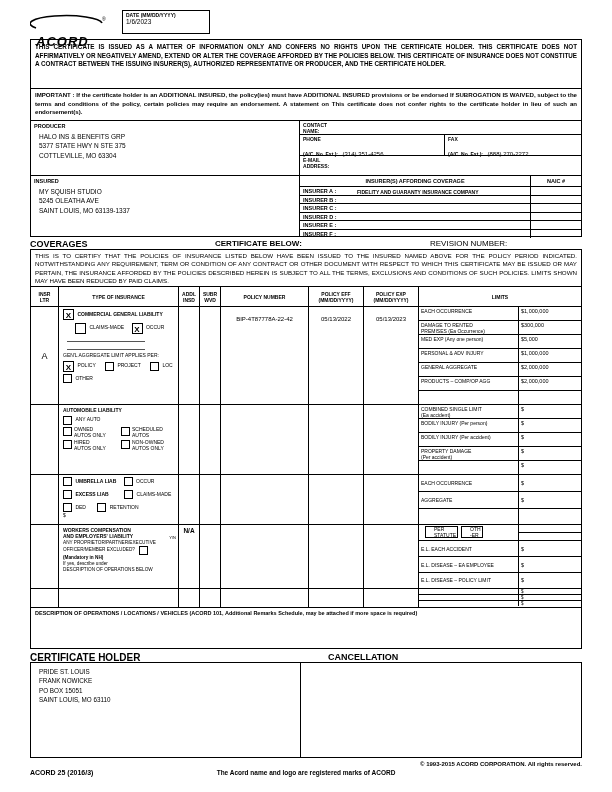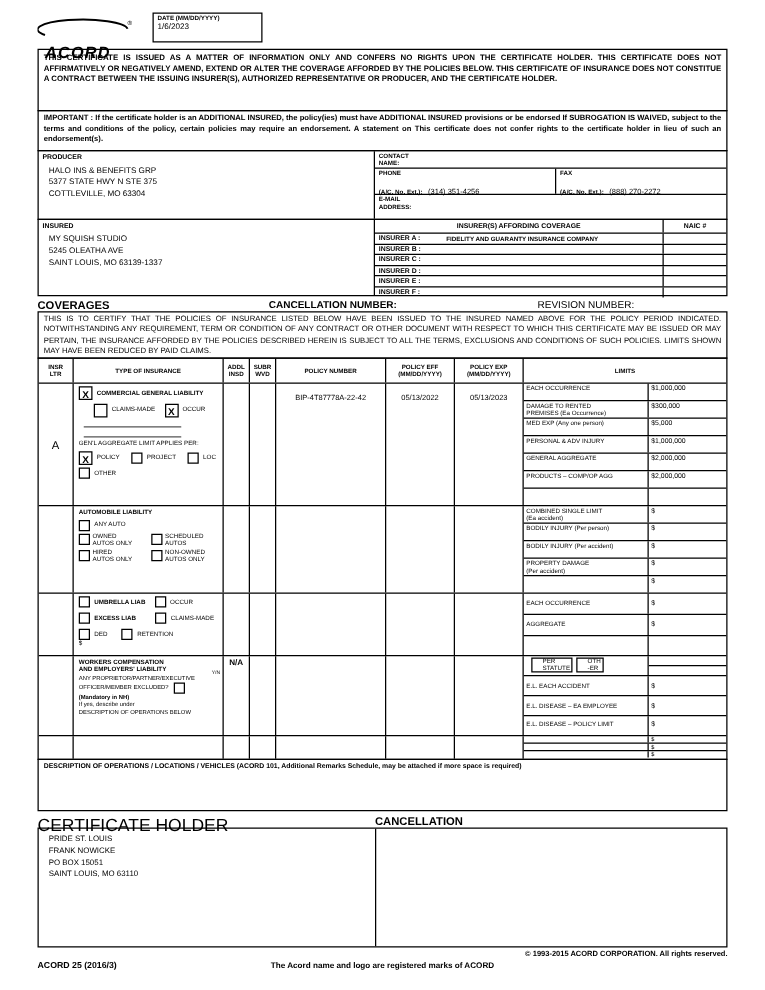--- a/index.html
+++ b/index.html
@@ -100,22 +100,22 @@
   .statbox { display: flex; align-items: center; border: 1px solid #000; padding: 0 1px; margin-right: 3px; height: 12px; }
   .mini-split { display: flex; flex-direction: column; height: 100%; }
   .mini-split > div { flex: 1; border-bottom: 1px solid #000; }
   .mini-split > div:last-child { border-bottom: none; }
 
   
   .desc { height: 42px; padding: 2px 4px; font-size: 5.5px; font-weight: bold; }
 
   
   .hcbar { display: flex; height: 14px; padding-top: 3px; }
-  .hcbar .h1 { width: 270px; font-size: 14px; font-weight: normal; }
-  .hcbar .h2 { flex: 1; font-size: 9px; font-weight: bold; }
+  .hcbar .h1 { width: 270px; font-size: 10px; font-weight: bold; }
+  .hcbar .h2 { flex: 1; font-size: 9px; font-weight: bold; margin-left: 28px; }
   .holderbox { height: 96px; }
   .holder-lines { font-size: 6.3px; padding: 4px 0 0 8px; line-height: 1.5; }
   .cancel-text { font-size: 6.4px; font-weight: bold; padding: 2px 4px; line-height: 1.4;
     text-align: justify; border-bottom: 1px solid #000; height: 30px; }
   .authrep { font-size: 5px; font-weight: bold; padding: 1px 0 0 3px; }
   .sig { margin: 2px 0 0 20px; width: 150px; height: 30px; border: 1px solid #ddd;
     font-family: "DejaVu Serif", serif; font-style: italic; font-weight: bold; font-size: 13px;
     display: flex; align-items: center; justify-content: center; transform: rotate(-1deg); }
 
   
@@ -223,21 +223,21 @@
       <div class="ins-row">
         <div class="il">INSURER F :</div>
         <div class="iv"></div>
         <div class="in"></div>
       </div>
     </div>
   </div>
 
   <div class="covbar">
     <div class="c1">COVERAGES</div>
-    <div class="c2">CANCELLATION NUMBER:</div>
+    <div class="c2">CERTIFICATE BELOW:</div>
     <div class="c3">REVISION NUMBER:</div>
   </div>
 
   <div class="box certify">THIS IS TO CERTIFY THAT THE POLICIES OF INSURANCE LISTED BELOW HAVE BEEN ISSUED TO THE INSURED NAMED ABOVE FOR THE POLICY PERIOD INDICATED. NOTWITHSTANDING ANY REQUIREMENT, TERM OR CONDITION OF ANY CONTRACT OR OTHER DOCUMENT WITH RESPECT TO WHICH THIS CERTIFICATE MAY BE ISSUED OR MAY PERTAIN, THE INSURANCE AFFORDED BY THE POLICIES DESCRIBED HEREIN IS SUBJECT TO ALL THE TERMS, EXCLUSIONS AND CONDITIONS OF SUCH POLICIES. LIMITS SHOWN MAY HAVE BEEN REDUCED BY PAID CLAIMS.</div>
 
   <div class="ptable">
 
     <div class="prow thead">
       <div class="c-insr pre">INSR
 LTR</div>

